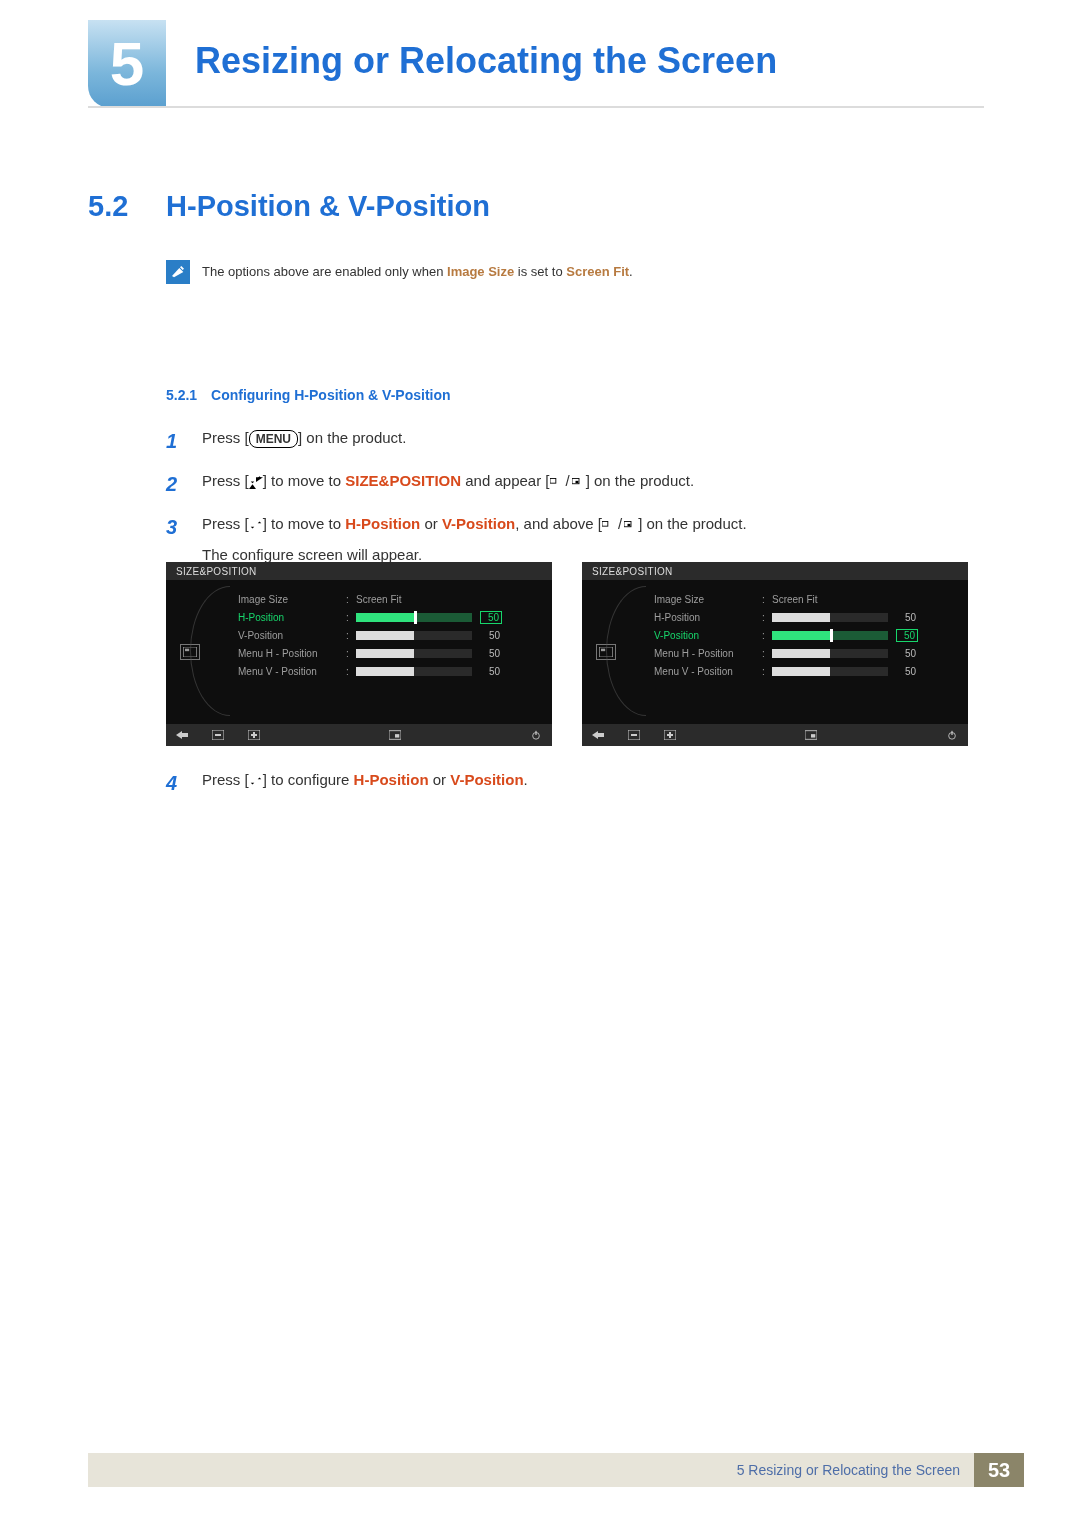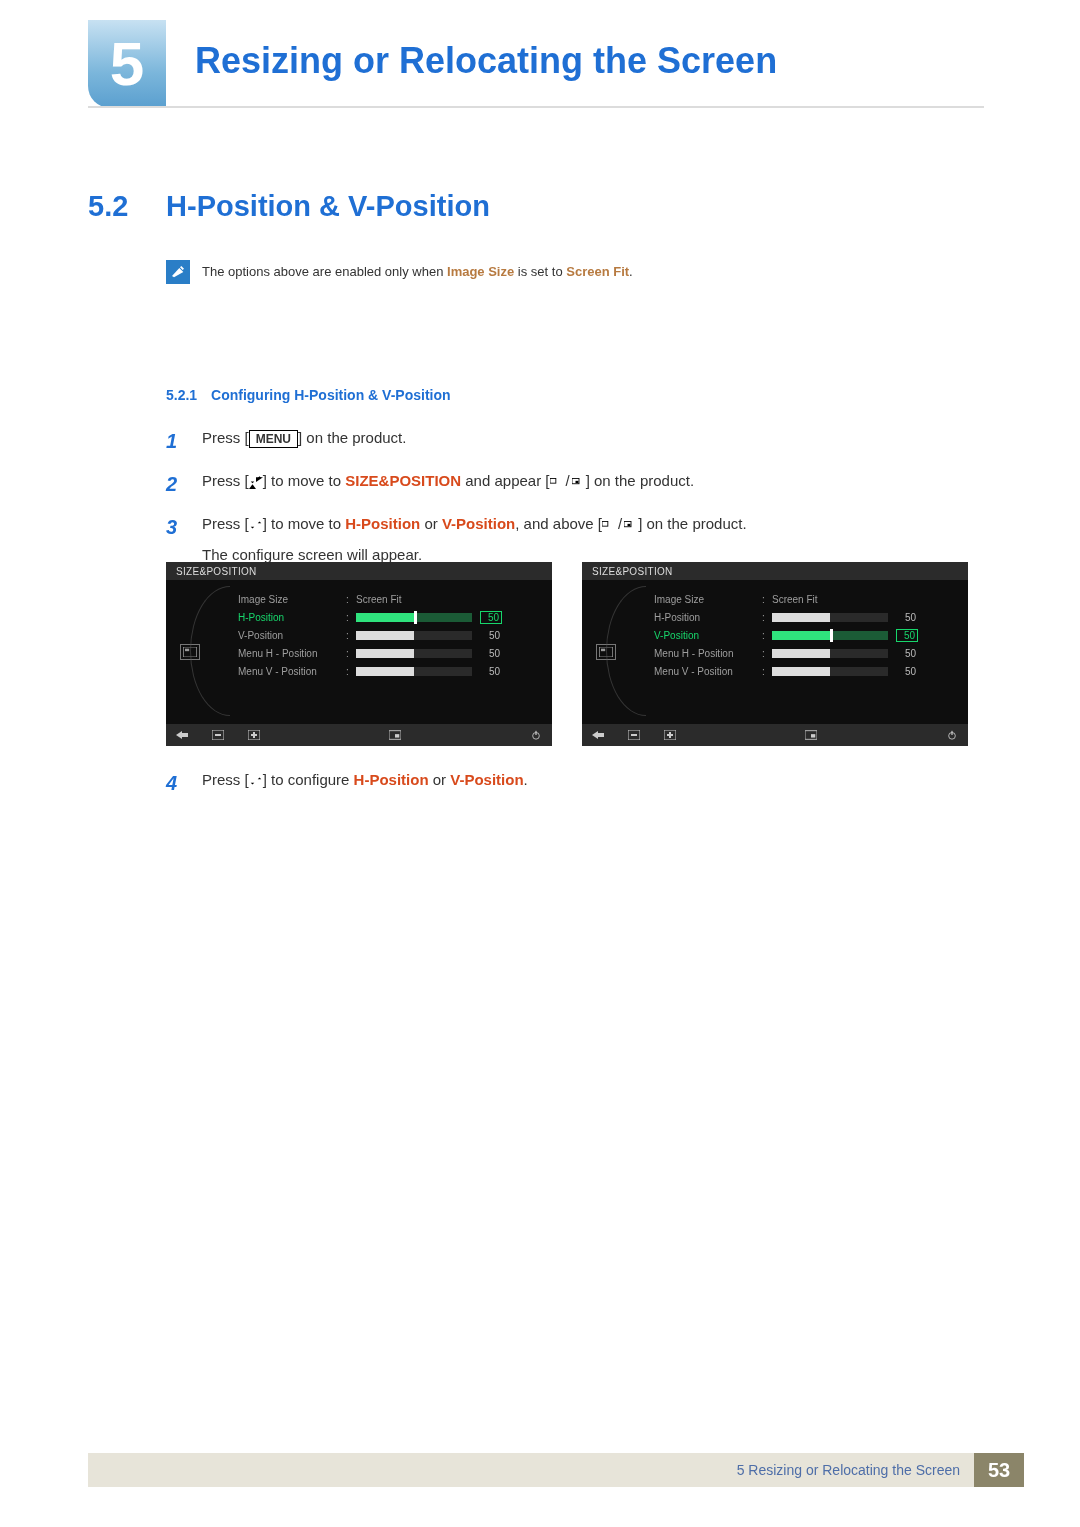--- a/index.html
+++ b/index.html
@@ -71,21 +71,21 @@
   .subsection-heading {
     position:absolute; left:166px; top:387px;
     color:#1f6fd4; font-size:14px; font-weight:bold;
   }
   .subsection-heading .num { display:inline-block; margin-right:10px; }
 
   .steps { position:absolute; left:166px; top:426px; width:800px; font-size:15px; }
   .step { display:flex; gap:18px; margin-bottom:12px; line-height:1.55; }
   .step .n { color:#1f6fd4; font-style:italic; font-weight:bold; font-size:20px; width:18px; flex:none; }
   .step-body { flex:1; }
-  .keycap { display:inline-block; border:1px solid #000; border-radius:0; padding:0 6px; font-size:12px; font-weight:bold; vertical-align:middle; line-height:16px; }
+  .keycap { display:inline-block; border:1px solid #000; border-radius:8px; padding:0 6px; font-size:12px; font-weight:bold; vertical-align:middle; line-height:16px; }
   .btn-icons { display:inline-flex; align-items:center; vertical-align:middle; }
   .btn-icons svg { width:14px; height:14px; }
   .slash { padding:0 2px; }
 
   
   .osd-row { position:absolute; left:166px; top:562px; display:flex; gap:30px; }
   .osd {
     width:386px; height:184px; background:#0e0e0e; color:#9e9e9e;
     font-size:10px; position:relative;
   }

